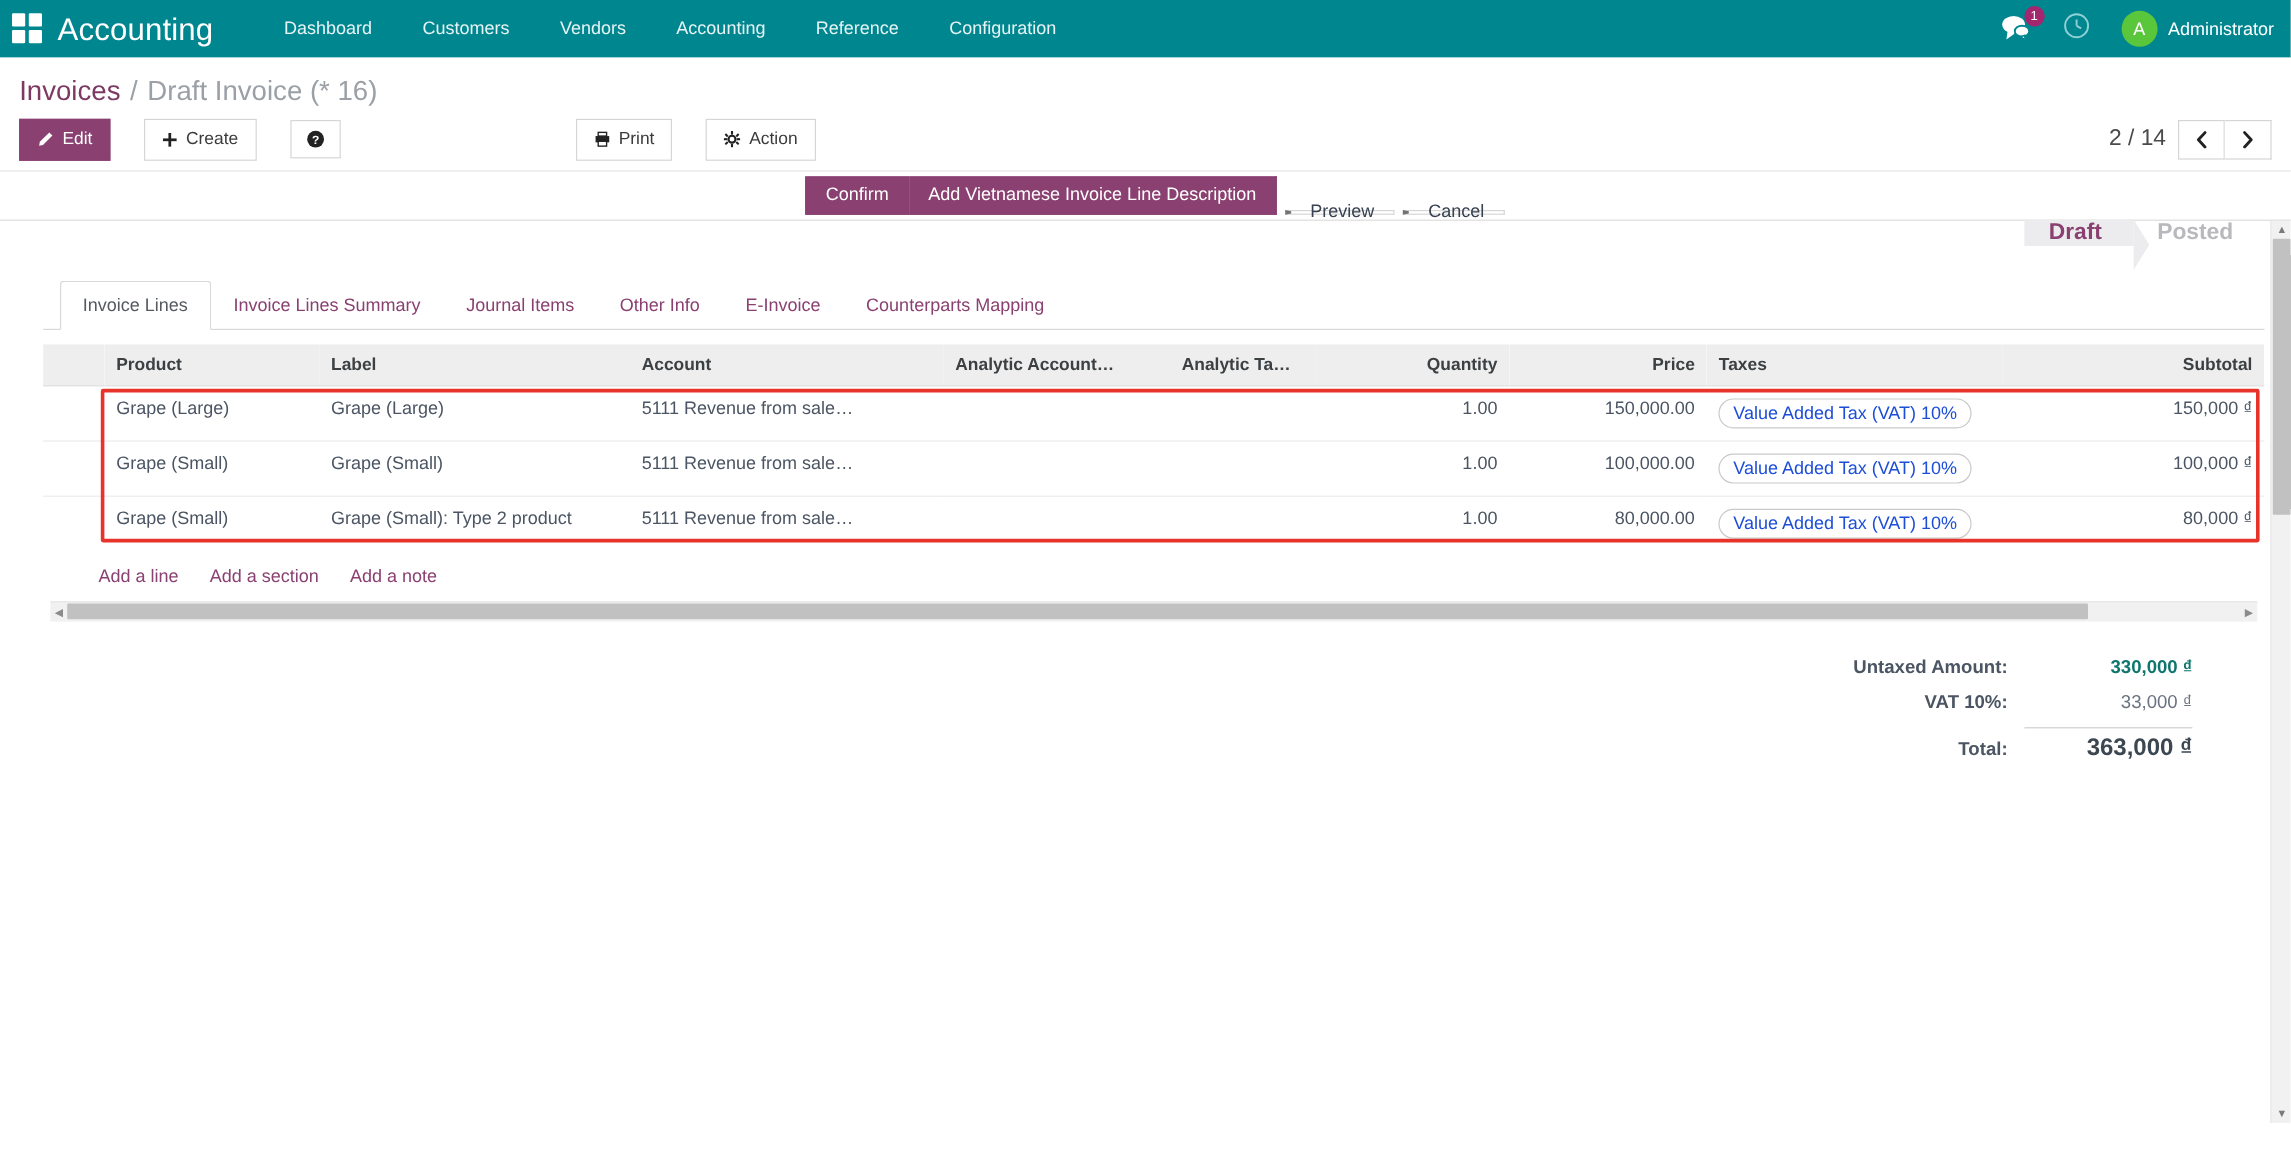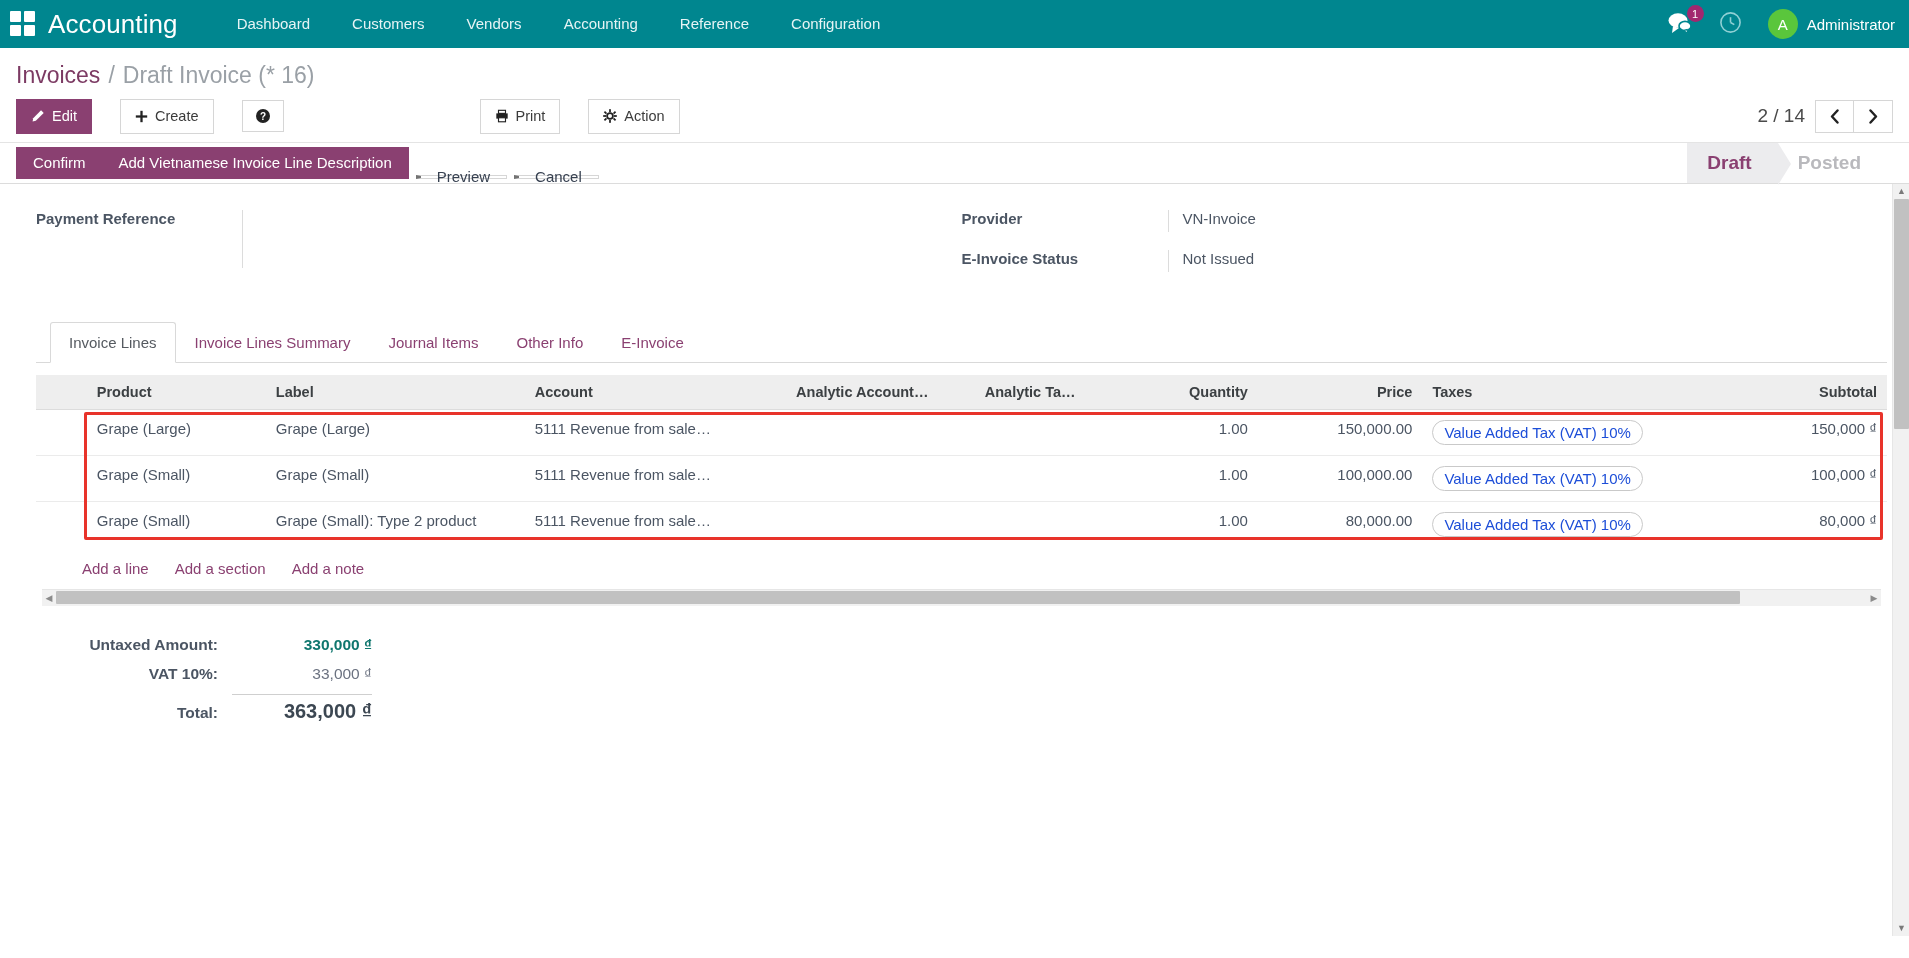--- a/index.html
+++ b/index.html
@@ -133,20 +133,21 @@
   
   .statusbar-row {
     display: flex;
     align-items: center;
     border-top: 1px solid #e4e4e4;
     border-bottom: 1px solid #dcdcdc;
     background: #ffffff;
     padding: 0 0 0 16px;
     height: 42px;
     position: relative;
+    flex-direction: column;
   }
   .sb-buttons { display: flex; align-items: stretch; height: 100%; }
   .sb-btn {
     font-size: 15px;
     padding: 0 16px;
     display: flex; align-items: center;
     border: 1px solid #d6d6d6;
     border-left: none;
     background: #fff;
     cursor: pointer;
@@ -314,21 +315,21 @@
     position: absolute; left: 0; top: 0;
     width: 93%; height: 13px;
     background: #c1c1c1;
     border-radius: 1px;
     cursor: pointer;
   }
 
   
   .totals {
     display: flex;
-    justify-content: flex-start;
+    justify-content: flex-end;
     padding: 30px 60px 0 0;
   }
   .totals-table { width: 336px; }
   .tot-row {
     display: flex;
     align-items: baseline;
     justify-content: flex-end;
     font-size: 15.5px;
     margin-bottom: 11px;
   }
@@ -496,46 +497,29 @@
     <div class="statuses">
       <div class="status-pill active">Draft</div>
       <div class="status-pill">Posted</div>
     </div>
   </div>
 </div>
 
 <div class="sheet-wrap">
   <div class="sheet">
 
-    <div class="form-cols">
-      <div class="form-col">
-        <div class="fld-row">
-          <div class="fld-label">Payment Reference</div>
-          <div class="fld-value" style="min-height:58px;"></div>
-        </div>
-      </div>
-      <div class="form-col right">
-        <div class="fld-row">
-          <div class="fld-label wide">Provider</div>
-          <div class="fld-value">VN-Invoice</div>
-        </div>
-        <div class="fld-row">
-          <div class="fld-label wide">E-Invoice Status</div>
-          <div class="fld-value">Not Issued</div>
-        </div>
-      </div>
-    </div>
 
     <div class="notebook">
       <div class="tabs">
         <div class="tab active">Invoice Lines</div>
         <div class="tab">Invoice Lines Summary</div>
         <div class="tab">Journal Items</div>
         <div class="tab">Other Info</div>
         <div class="tab">E-Invoice</div>
+        <div class="tab">Counterparts Mapping</div>
       </div>
 
       <div class="table-area">
         <table class="lines">
           <colgroup>
             <col style="width:42px">
             <col style="width:148px">
             <col style="width:214px">
             <col style="width:216px">
             <col style="width:156px">

